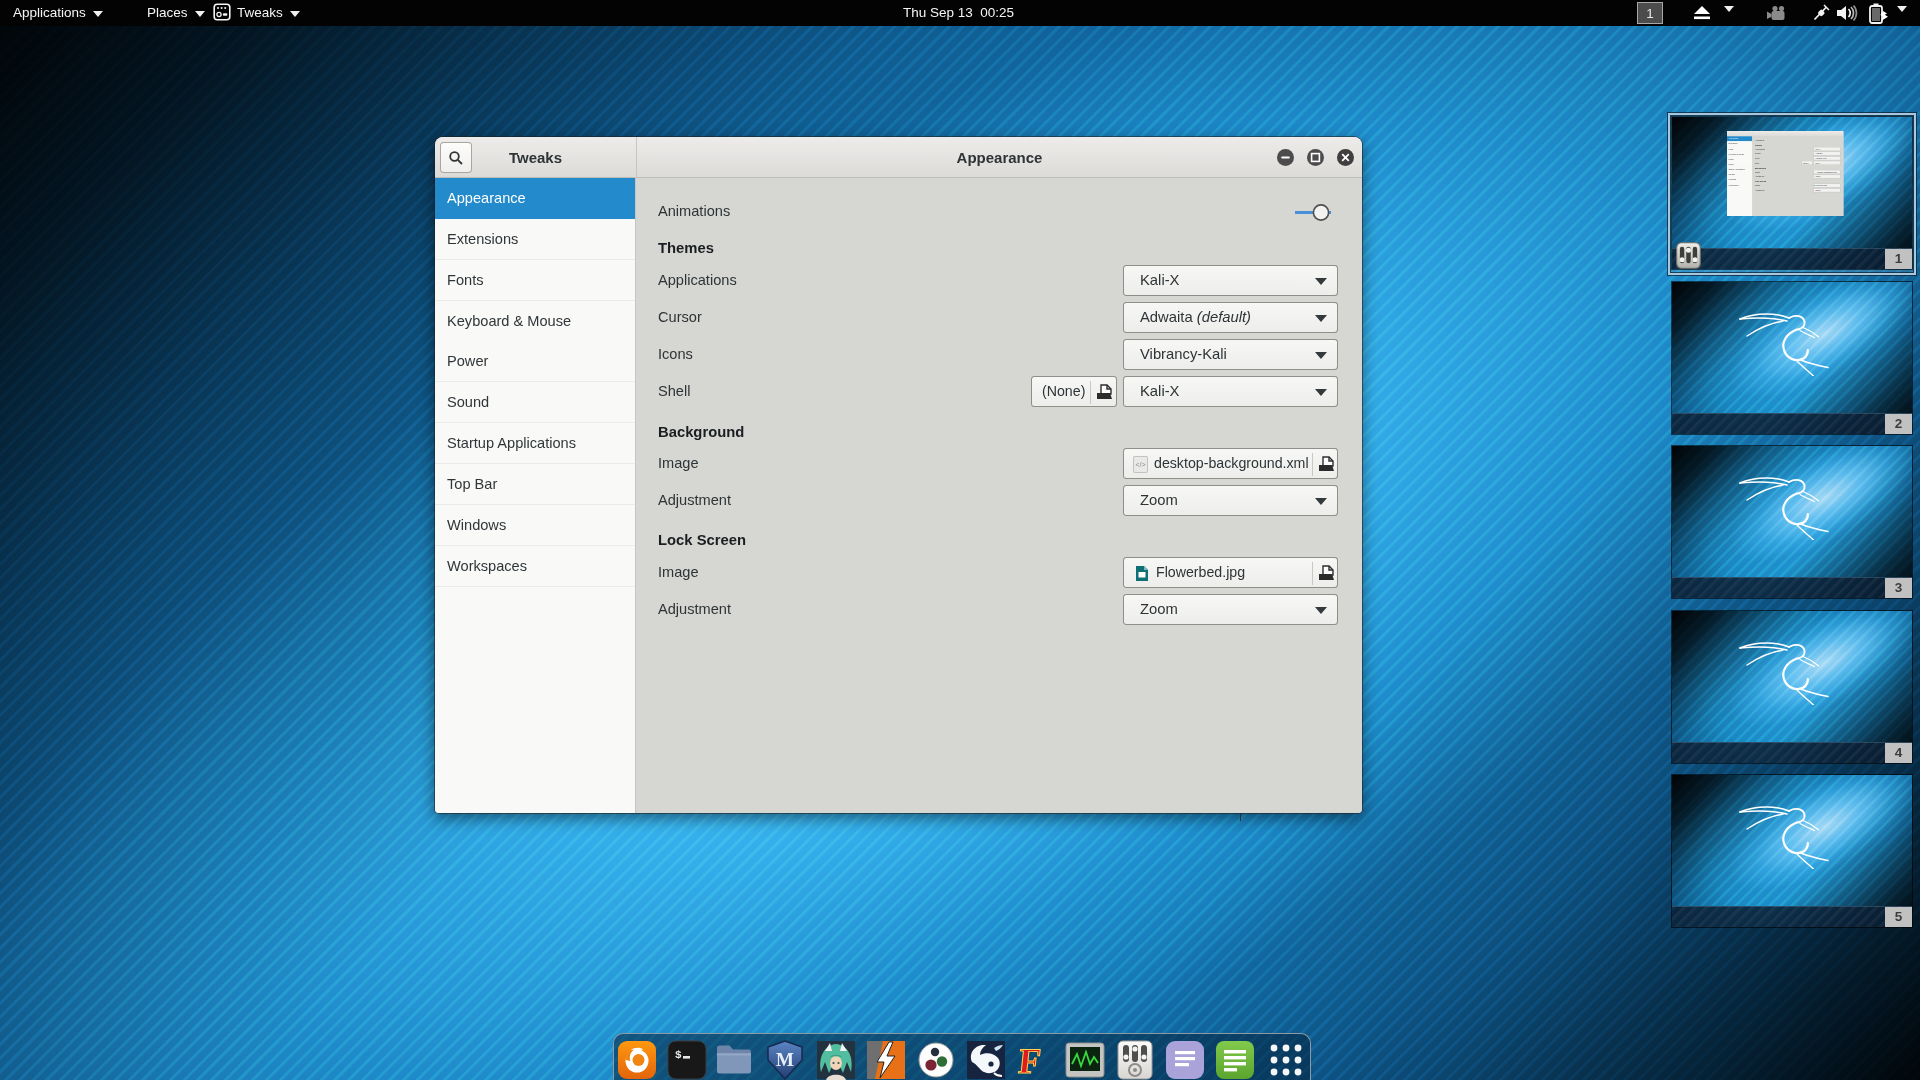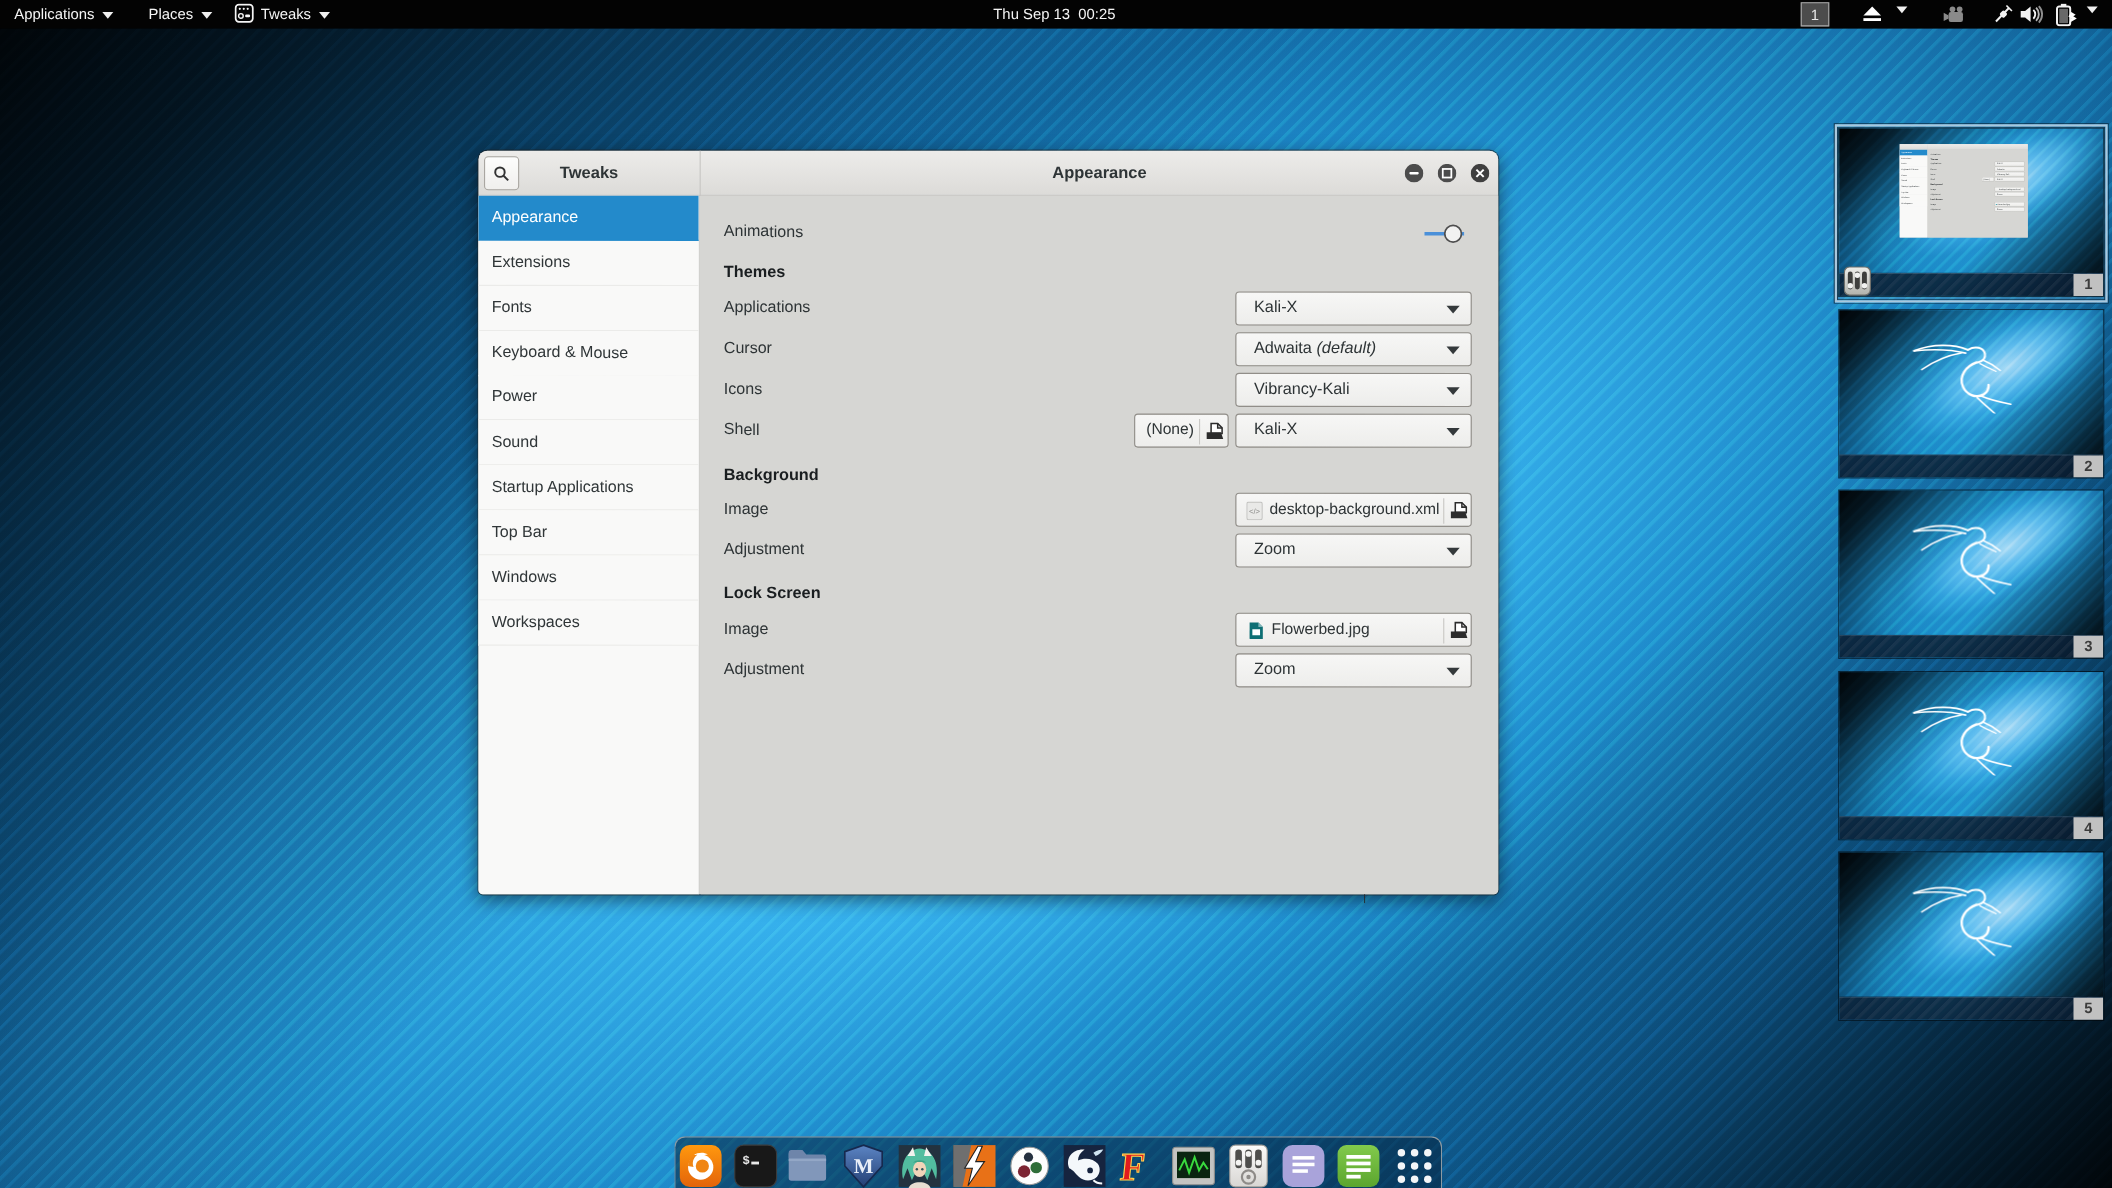--- a/index.html
+++ b/index.html
@@ -63,21 +63,21 @@
 </style>
 </head>
 <body>
 <div id="bgbase"></div>
 <div id="bgstreak"></div>
 <div id="bgdark"></div>
 <div id="bgstripes"></div>
 
 <div id="topbar">
   <span class="item" style="left:13px;">Applications<span class="caret"></span></span>
-  <span class="item" style="left:135px;">Places<span class="caret"></span></span>
+  <span class="item" style="left:147px;">Places<span class="caret"></span></span>
   <span class="item" style="left:213px;"><svg width="18" height="18" viewBox="0 0 18 18" style="vertical-align:-4px;">
         <rect x="1.2" y="1.2" width="15.6" height="15.6" rx="3" fill="none" stroke="#f5f5f5" stroke-width="1.6"></rect>
         <circle cx="5" cy="5" r="1" fill="#f5f5f5"></circle>
         <circle cx="8.6" cy="5" r="1" fill="#f5f5f5"></circle>
         <circle cx="12.2" cy="5" r="1" fill="#f5f5f5"></circle>
         <circle cx="6" cy="11.5" r="2.1" fill="none" stroke="#f5f5f5" stroke-width="1.3"></circle>
         <rect x="9.8" y="10.3" width="4.6" height="2.4" rx="1.2" fill="#f5f5f5"></rect>
       </svg><span style="margin-left:6px;">Tweaks</span><span class="caret"></span></span>
   <span class="item" style="left:903px;">Thu Sep 13&nbsp;&nbsp;00:25</span>
   <span class="item" style="left:1637px; top:2px; width:26px; height:22px; line-height:22px; background:rgba(77,77,77,.992); border:1px solid #a9a9a9; text-align:center; color:#e8e8e8;">1</span>

